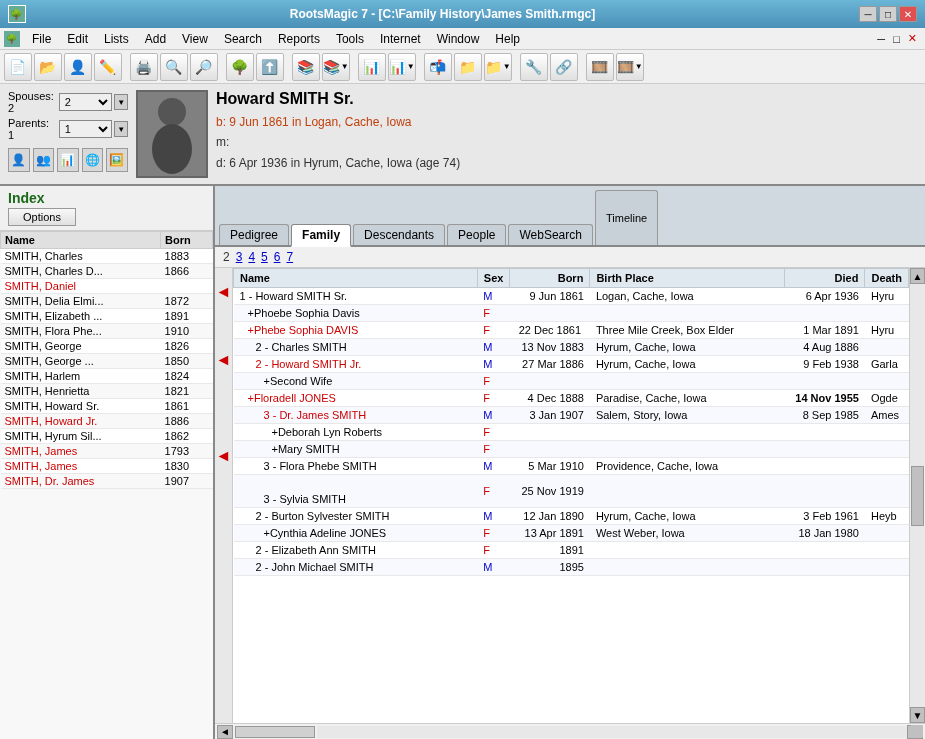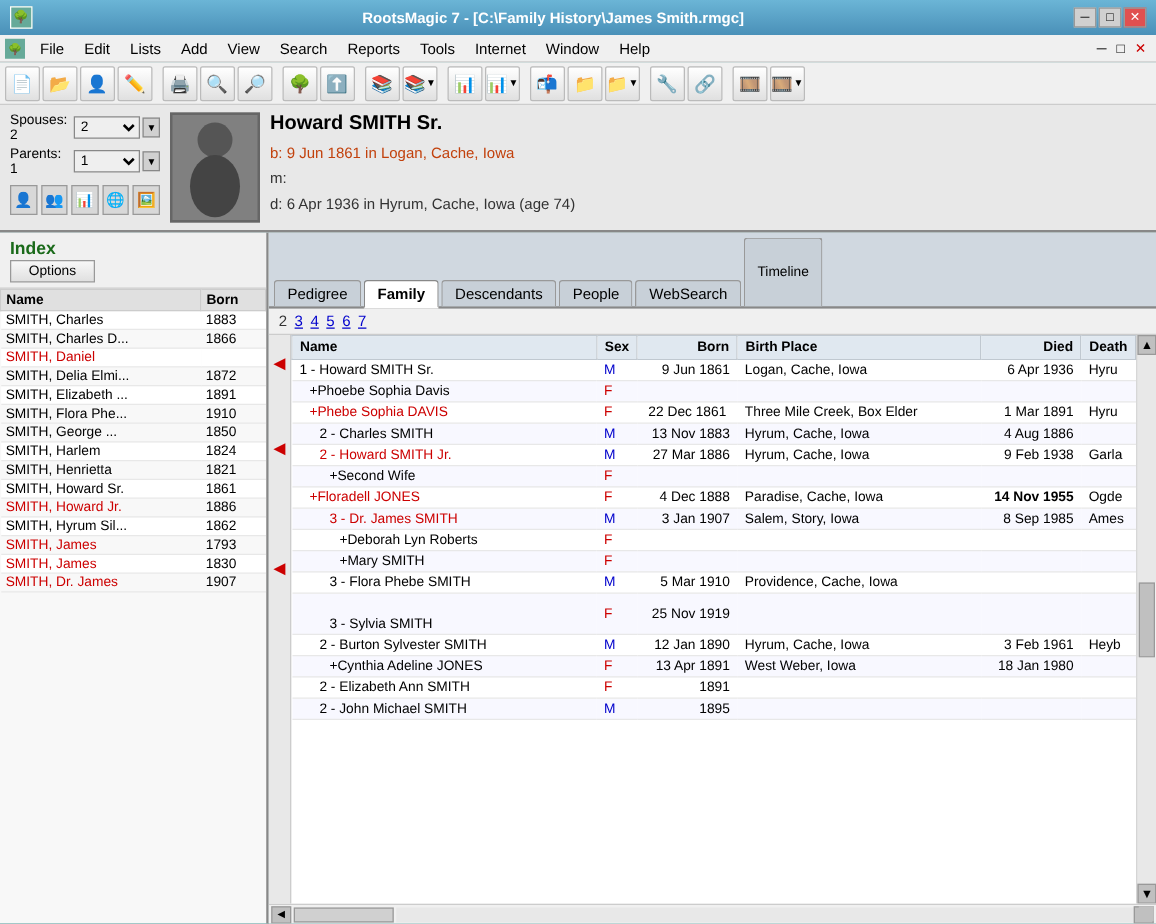--- a/index.html
+++ b/index.html
@@ -178,20 +178,24 @@
                 <td style="border-bottom: 1px solid rgb(232, 232, 232); padding: 1px 4px;">1872</td>
               </tr>
               <tr style="cursor: pointer; background: rgb(255, 255, 255);">
                 <td style="border-bottom: 1px solid rgb(232, 232, 232); padding: 1px 4px; color: rgb(0, 0, 0); cursor: pointer;">SMITH, Elizabeth ...</td>
                 <td style="border-bottom: 1px solid rgb(232, 232, 232); padding: 1px 4px;">1891</td>
               </tr>
               <tr style="cursor: pointer; background: rgb(248, 248, 248);">
                 <td style="border-bottom: 1px solid rgb(232, 232, 232); padding: 1px 4px; color: rgb(0, 0, 0); cursor: pointer;">SMITH, Flora Phe...</td>
                 <td style="border-bottom: 1px solid rgb(232, 232, 232); padding: 1px 4px;">1910</td>
               </tr>
+              <tr style="cursor: pointer; background: rgb(255, 255, 255);">
+                <td style="border-bottom: 1px solid rgb(232, 232, 232); padding: 1px 4px; color: rgb(0, 0, 0); cursor: pointer;">SMITH, George</td>
+                <td style="border-bottom: 1px solid rgb(232, 232, 232); padding: 1px 4px;">1826</td>
+              </tr>
               <tr style="cursor: pointer; background: rgb(248, 248, 248);">
                 <td style="border-bottom: 1px solid rgb(232, 232, 232); padding: 1px 4px; color: rgb(0, 0, 0); cursor: pointer;">SMITH, George ...</td>
                 <td style="border-bottom: 1px solid rgb(232, 232, 232); padding: 1px 4px;">1850</td>
               </tr>
               <tr style="cursor: pointer; background: rgb(255, 255, 255);">
                 <td style="border-bottom: 1px solid rgb(232, 232, 232); padding: 1px 4px; color: rgb(0, 0, 0); cursor: pointer;">SMITH, Harlem</td>
                 <td style="border-bottom: 1px solid rgb(232, 232, 232); padding: 1px 4px;">1824</td>
               </tr>
               <tr style="cursor: pointer; background: rgb(248, 248, 248);">
                 <td style="border-bottom: 1px solid rgb(232, 232, 232); padding: 1px 4px; color: rgb(0, 0, 0); cursor: pointer;">SMITH, Henrietta</td>

